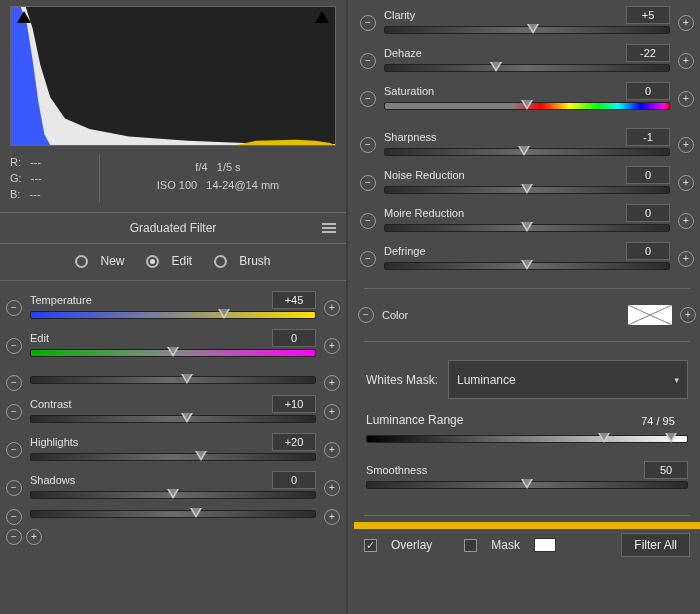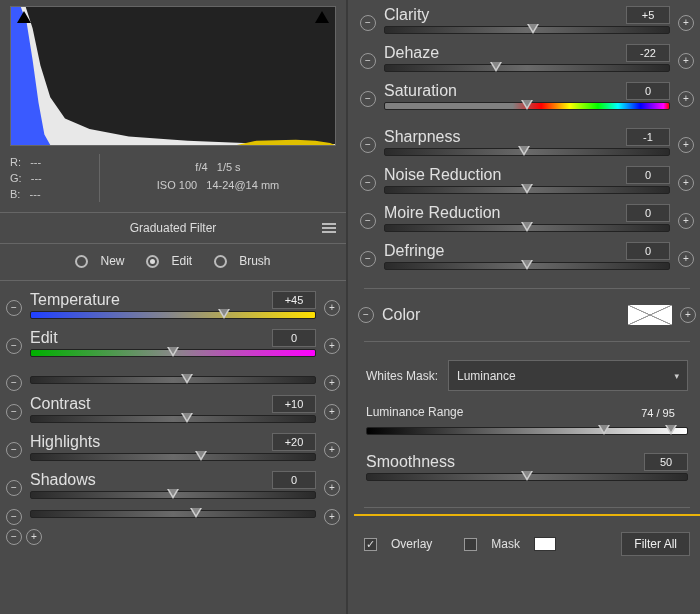--- a/index.html
+++ b/index.html
@@ -90,21 +90,21 @@
     display: inline-flex; align-items: center; justify-content: center;
     color: #ddd; font-size: 10px; line-height: 1;
     cursor: pointer;
     flex: none;
   }
   .slider-main { flex: 1; padding: 0 4px; }
   .slider-header {
     display: flex; justify-content: space-between; align-items: center;
     margin-bottom: 2px;
   }
-  .slider-label { color: #e0e0e0; font-size: 16px; }
+  .slider-label { color: #e0e0e0; font-size: 11px; }
   .val-box {
     width: 44px; height: 18px;
     background: #3a3a3a;
     border: 1px solid #666;
     text-align: center;
     font-size: 11px;
     line-height: 16px;
     color: #eee;
   }
   .track {
@@ -153,38 +153,38 @@
   .swatch::before, .swatch::after {
     content:""; position:absolute; left:0; top:0; right:0; bottom:0;
   }
   .swatch::before { background: linear-gradient(to top right, transparent 48%, #999 49%, #999 51%, transparent 52%); }
   .swatch::after  { background: linear-gradient(to top left, transparent 48%, #999 49%, #999 51%, transparent 52%); }
   .range-mask-row {
     display:flex; align-items:center;
     gap:10px; padding: 12px 12px 4px 12px;
   }
   .dropdown {
-    flex:1; height: 31px;
+    flex:1; height: 39px;
     background: #3a3a3a; border:1px solid #666;
     display:flex; align-items:center; justify-content: space-between;
     padding: 0 8px; cursor:pointer;
   }
   .dropdown .chev { font-size: 9px; color:#ccc; }
   .lum-range-block { padding: 10px 12px; }
   .lum-header { display:flex; justify-content: space-between; margin-bottom:4px; }
   .dual-track {
     position: relative; height: 8px;
     background: linear-gradient(to right, #000, #fff);
     border: 1px solid #222; border-radius: 2px;
   }
   .smooth-block { padding: 8px 12px 14px 12px; }
   .smooth-block .slider-header { justify-content: space-between; margin-bottom:2px;}
   .bottom-bar {
-    border-top: 2px solid #eab308;
-    padding: 16px 10px;
+    border-top: 7px solid #eab308;
+    padding: 4px 10px;
     display:flex; align-items:center; gap: 14px;
   }
   .chk {
     width:13px; height:13px; border:1px solid #999;
     display:inline-flex; align-items:center; justify-content:center;
     background:#3a3a3a;
   }
   .chk.on::after { content:"✓"; font-size:11px; color:#ddd; line-height:1; }
   .color-chip { width:22px; height:14px; background:#fff; border:1px solid #333; }
   .btn {

